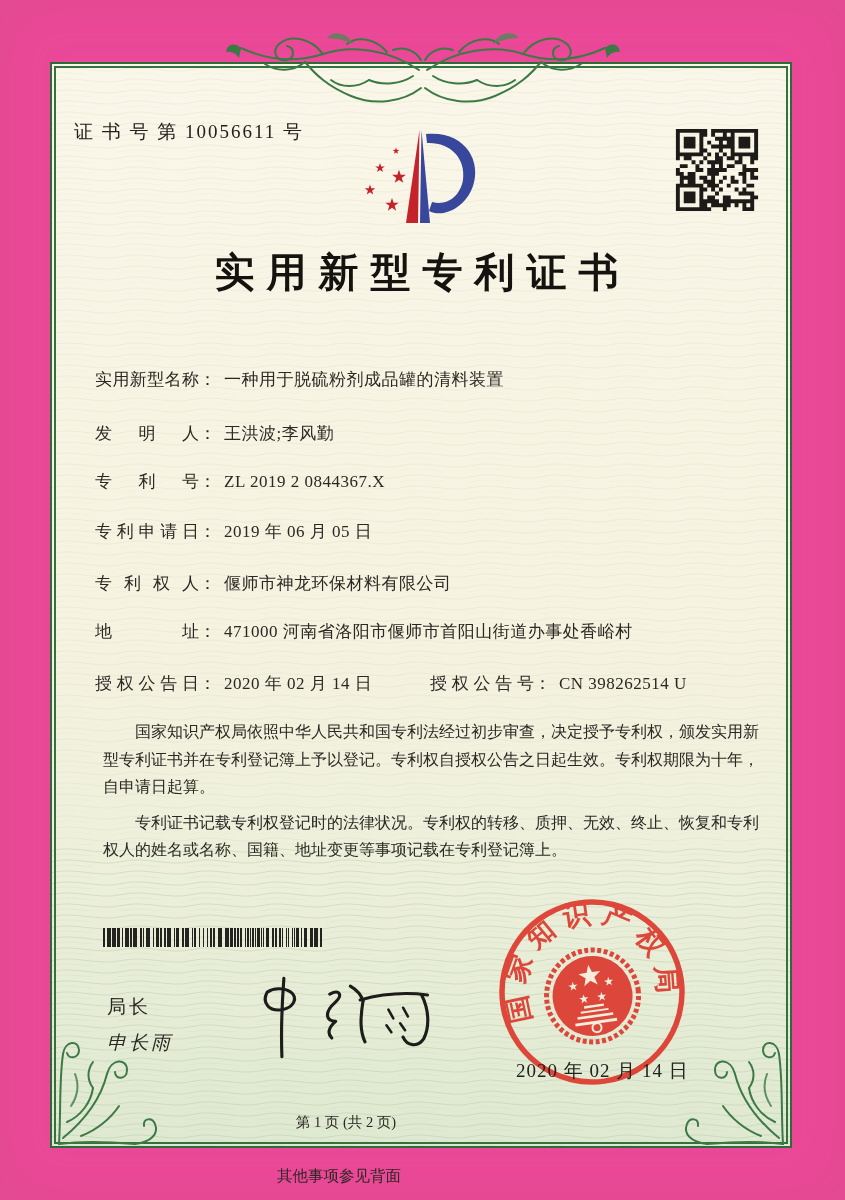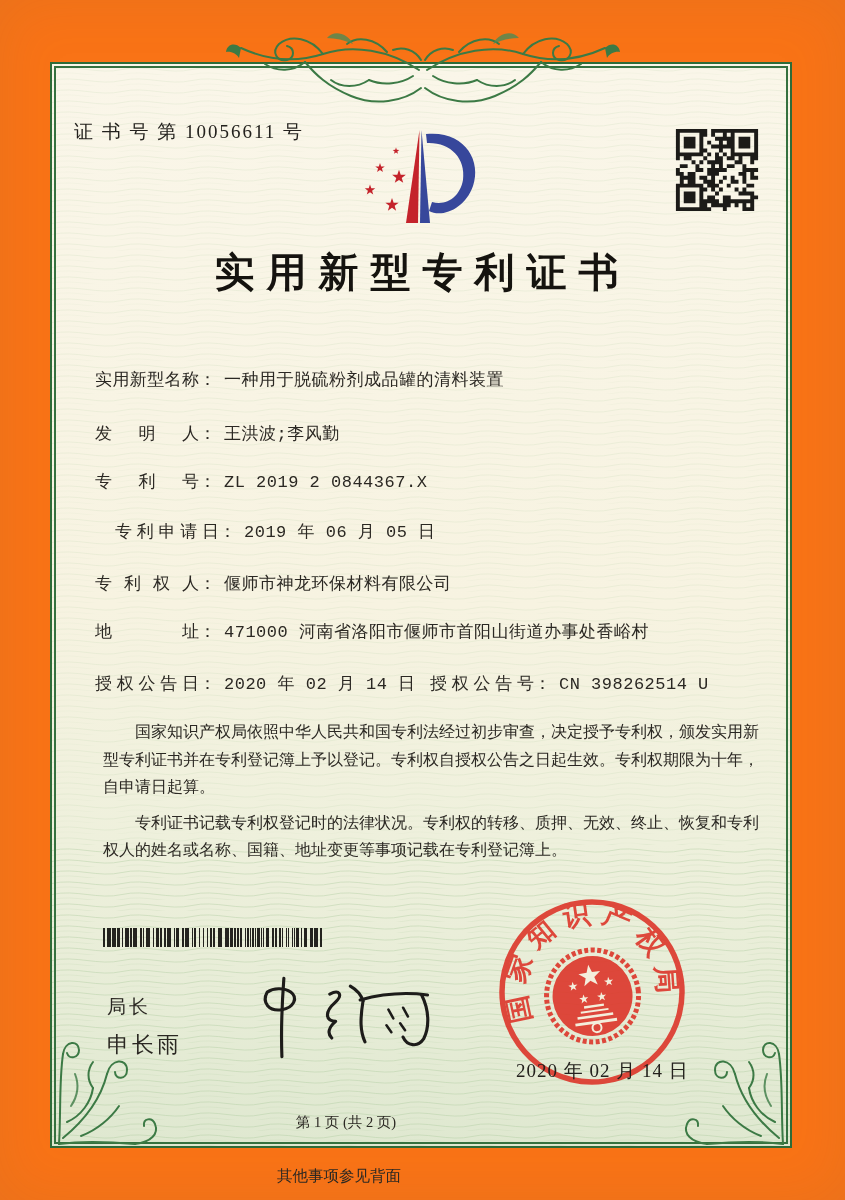--- a/index.html
+++ b/index.html
@@ -1,40 +1,40 @@
 <!DOCTYPE html>
 <html><head>
 <meta charset="utf-8">
 <style>
   html,body{margin:0;padding:0;background:#efe9d6;}
   .page{
     position:relative;width:845px;height:1200px;margin:0 auto;
-    background:#f97316;overflow:hidden;
+    background:#ec4899;overflow:hidden;
     box-shadow:inset 0 0 60px rgba(120,110,70,.12);
     font-family:"Liberation Serif","DejaVu Serif",serif;color:#2a2722;
   }
   .abs{position:absolute;}
   
   .frame{position:absolute;left:50px;top:62px;width:742px;height:1086px;border:2px solid #2e6b38;box-sizing:border-box;}
   .frame-inner{position:absolute;inset:2px;border:2px solid #35713f;}
   
   .cert-no{left:74px;top:119px;font-size:19px;letter-spacing:2px;color:#23211d;}
   .title{left:0;top:245px;width:845px;text-align:center;font-size:40px;font-weight:bold;letter-spacing:12px;color:#15130f;}
   
-  .frow{left:95px;width:690px;font-size:17px;white-space:nowrap;color:#2b2823;font-family:Liberation Mono, monospace;}
+  .frow{left:95px;width:690px;font-size:17px;white-space:nowrap;color:#2b2823;}
   .flabel{display:inline-block;width:104px;text-align:justify;text-align-last:justify;vertical-align:top;}
   .fcolon{display:inline-block;}
   .fvalue{margin-left:8px;letter-spacing:.5px;}
   .grant2{position:absolute;left:335px;top:0;white-space:nowrap;}
   
   .paras{left:95px;top:710px;width:672px;font-size:16px;line-height:1.72;text-align:justify;color:#2b2823;}
   .paras p{margin:8px;text-indent:2em;}
   
   .director-title{left:107px;top:994px;font-size:19px;letter-spacing:3px;}
-  .director-name{left:107px;top:1030px;font-size:22px;letter-spacing:3px;}
+  .director-name{left:107px;top:1030px;font-size:19px;letter-spacing:3px;font-style:italic;}
   .seal-date{left:516px;top:1058px;font-size:19px;letter-spacing:1px;color:#23211d;}
   .footer-page{left:0;top:1113px;width:692px;text-align:center;font-size:14.5px;color:#2b2823;}
   .back-note{left:0;top:1166px;width:678px;text-align:center;font-size:15.5px;color:#2b2823;}
   svg{display:block;}
 </style>
 </head>
 <body>
 
 <div class="page">
 
@@ -125,21 +125,21 @@
 
   <div class="abs frow" style="top:368px;">
     <span class="flabel">实用新型名称</span><span class="fcolon">：</span><span class="fvalue">一种用于脱硫粉剂成品罐的清料装置</span>
   </div>
   <div class="abs frow" style="top:422px;">
     <span class="flabel">发明人</span><span class="fcolon">：</span><span class="fvalue">王洪波;李风勤</span>
   </div>
   <div class="abs frow" style="top:470px;">
     <span class="flabel">专利号</span><span class="fcolon">：</span><span class="fvalue">ZL 2019 2 0844367.X</span>
   </div>
-  <div class="abs frow" style="top:520px;margin-left:20px;">
+  <div class="abs frow" style="top:520px;">
     <span class="flabel">专利申请日</span><span class="fcolon">：</span><span class="fvalue">2019 年 06 月 05 日</span>
   </div>
   <div class="abs frow" style="top:572px;">
     <span class="flabel">专利权人</span><span class="fcolon">：</span><span class="fvalue">偃师市神龙环保材料有限公司</span>
   </div>
   <div class="abs frow" style="top:620px;">
     <span class="flabel">地址</span><span class="fcolon">：</span><span class="fvalue">471000 河南省洛阳市偃师市首阳山街道办事处香峪村</span>
   </div>
   <div class="abs frow" style="top:672px;">
     <span class="flabel">授权公告日</span><span class="fcolon">：</span><span class="fvalue">2020 年 02 月 14 日</span>

